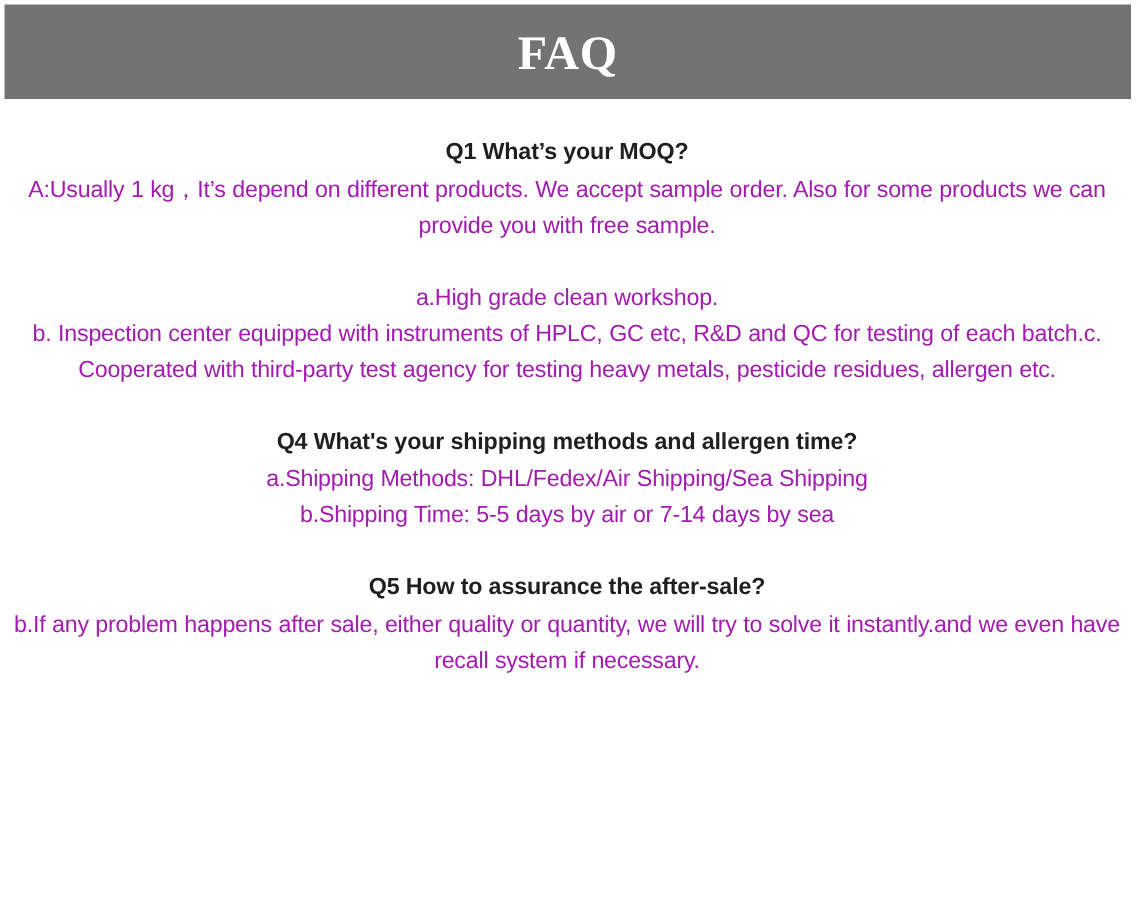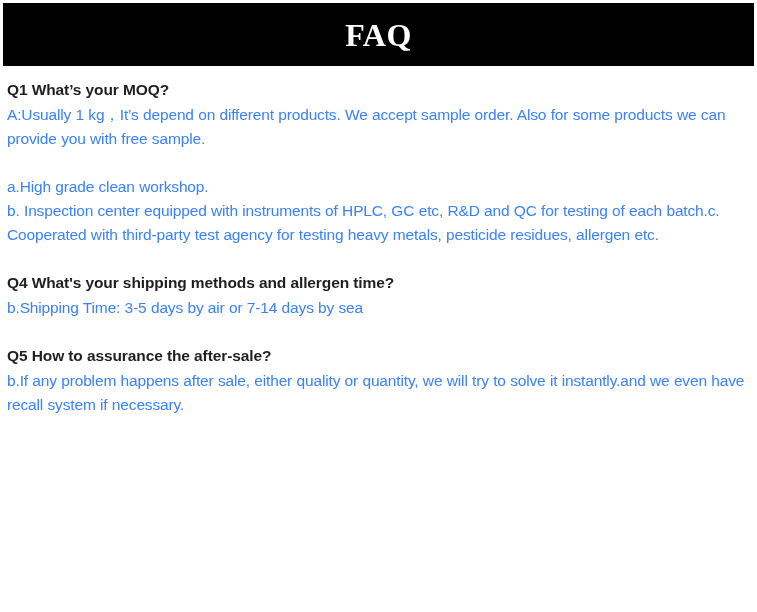--- a/index.html
+++ b/index.html
@@ -18,39 +18,40 @@
     width: 757px;
     height: 612px;
     background: #ffffff;
   }
   .faq-banner {
     position: absolute;
     left: 3px;
     top: 3px;
     width: 751px;
     height: 63px;
-    background: #000000;
+    background: #737373;
     display: flex;
     align-items: center;
     justify-content: center;
   }
   .faq-banner-title {
     font-family: "Liberation Serif", serif;
     font-weight: bold;
     font-size: 32px;
     line-height: 32px;
     color: #ffffff;
     letter-spacing: 0.5px;
     text-align: center;
   }
   .faq-body {
     position: absolute;
     left: 7px;
-    top: 78px;
+    top: 90px;
     width: 742px;
+    text-align: center;
   }
   .faq-block {
     margin: 0 0 24px 0;
   }
   .faq-block:last-child {
     margin-bottom: 0;
   }
   .faq-question {
     font-family: "Liberation Sans", sans-serif;
     font-weight: bold;
@@ -58,21 +59,21 @@
     line-height: 24px;
     color: #1f1f1f;
     margin: 0 0 1px 0;
     letter-spacing: -0.1px;
   }
   .faq-answer {
     font-family: "Liberation Sans", sans-serif;
     font-weight: normal;
     font-size: 15.5px;
     line-height: 24px;
-    color: #3b82f6;
+    color: #a21caf;
     margin: 0;
     letter-spacing: -0.15px;
     word-spacing: 0.2px;
   }
   .faq-answer + .faq-answer {
     margin-top: 0;
   }
 </style>
 </head>
 <body>
@@ -91,21 +92,22 @@
     </div>
 
     <div class="faq-block">
       <p class="faq-answer">a.High grade clean workshop.</p>
       <p class="faq-answer">b. Inspection center equipped with instruments of HPLC, GC etc, R&amp;D and QC for testing of each batch.c. Cooperated with third-party test agency for testing heavy metals, pesticide residues, allergen etc.</p>
     </div>
 
 
     <div class="faq-block">
       <p class="faq-question">Q4 What's your shipping methods and allergen time?</p>
-      <p class="faq-answer">b.Shipping Time: 3-5 days by air or 7-14 days by sea</p>
+      <p class="faq-answer">a.Shipping Methods: DHL/Fedex/Air Shipping/Sea Shipping</p>
+      <p class="faq-answer">b.Shipping Time: 5-5 days by air or 7-14 days by sea</p>
     </div>
 
     <div class="faq-block">
       <p class="faq-question">Q5 How to assurance the after-sale?</p>
       <p class="faq-answer">b.If any problem happens after sale, either quality or quantity, we will try to solve it instantly.and we even have recall system if necessary.</p>
     </div>
 
   </div>
 </div>
 

